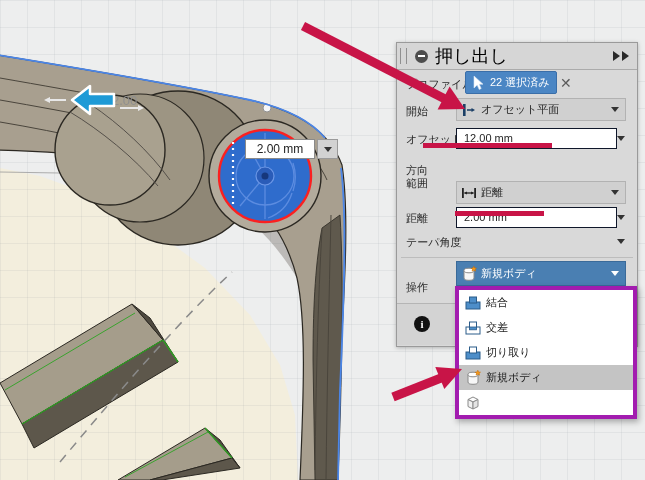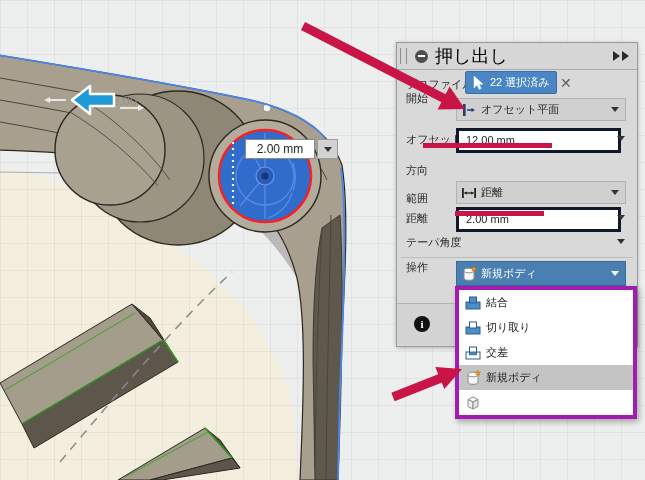--- a/index.html
+++ b/index.html
@@ -32,21 +32,21 @@
 
   .row-label{position:absolute;left:9px;font-size:11px;color:#2a2a2a;white-space:nowrap;}
   .combo{position:absolute;left:59px;width:170px;height:23px;background:#d0d0d0;border:1px solid #b2b2b2;
     display:flex;align-items:center;box-sizing:border-box;text-align:right;}
   .combo .txt{font-size:11px;color:#1f1f1f;margin-left:4px;white-space:nowrap;}
   .combo .chev{margin-left:auto;margin-right:6px;}
   .combo.blue{background:#4a7fb2;border-color:#3a6a99;}
   .combo.blue .txt{color:#fff;}
   .ico{width:16px;height:16px;margin-left:4px;flex:0 0 auto;}
 
-  .inputbox{position:absolute;left:59px;width:152px;height:19px;background:#fff;border:3px solid #0f172a;
+  .inputbox{position:absolute;left:59px;width:152px;height:19px;background:#fff;border:1px solid #0f172a;
     font-size:11px;color:#1f1f1f;line-height:19px;padding-left:7px;box-sizing:content-box;}
   .input-chev{position:absolute;left:220px;width:0;height:0;}
 
   .sep{position:absolute;left:4px;right:4px;height:1px;background:#bdbdbd;}
 
   .footer{position:absolute;left:0;right:0;top:260px;height:41px;background:#d3d3d3;border-top:1px solid #b5b5b5;}
   .info-circle{position:absolute;left:17px;top:12px;width:16px;height:16px;border-radius:50%;background:#111;
     color:#fff;font-size:11px;font-weight:700;text-align:center;line-height:16px;font-family:"Liberation Serif",serif;}
 
   .profile-btn{position:absolute;left:59px;top:28px;width:92px;height:23px;background:#4b86c4;border:1px solid #3a6ea8;
@@ -182,38 +182,38 @@
 
     <span class="row-label" style="top:34px">プロファイル</span>
     <div class="profile-btn">
       <svg class="ico" viewBox="0 0 16 16">
         <polygon points="4,1 4,13 7.2,10 9.2,14.5 11.2,13.5 9.2,9.2 13,9.2" fill="#ffffff" stroke="#d7e6f5" stroke-width="0.6"></polygon>
       </svg>
       <span class="txt">22 選択済み</span>
     </div>
     <span class="clear-x">✕</span>
 
-    <span class="row-label" style="top:48px">開始</span>
+    <span class="row-label" style="top:61px">開始</span>
     <div class="combo" style="top:55px">
       <svg class="ico" viewBox="0 0 16 16">
         <rect x="2" y="2" width="2.6" height="12" fill="#1b3f66"></rect>
         <line x1="6" y1="8" x2="12" y2="8" stroke="#1b3f66" stroke-width="1.5"></line>
         <polygon points="14,8 10.5,6 10.5,10" fill="#1b3f66"></polygon>
       </svg>
       <span class="txt">オフセット平面</span>
       <span class="chev tri-down"></span>
     </div>
 
     <span class="row-label" style="top:89px">オフセット</span>
     <div class="inputbox" style="top:85px">12.00 mm</div>
     <span class="tri-down input-chev" style="top:93px"></span>
 
     <span class="row-label" style="top:120px">方向</span>
 
-    <span class="row-label" style="top:148px">範囲</span>
+    <span class="row-label" style="top:133px">範囲</span>
     <div class="combo" style="top:138px">
       <svg class="ico" viewBox="0 0 16 16">
         <rect x="1" y="3" width="1.8" height="10" fill="#222"></rect>
         <rect x="13.2" y="3" width="1.8" height="10" fill="#222"></rect>
         <line x1="3.5" y1="8" x2="12.5" y2="8" stroke="#222" stroke-width="1.3"></line>
         <polygon points="3,8 6,6.4 6,9.6" fill="#222"></polygon>
         <polygon points="13,8 10,6.4 10,9.6" fill="#222"></polygon>
       </svg>
       <span class="txt">距離</span>
       <span class="chev tri-down"></span>
@@ -221,21 +221,21 @@
 
     <span class="row-label" style="top:168px">距離</span>
     <div class="inputbox" style="top:164px">2.00 mm</div>
     <span class="tri-down input-chev" style="top:172px"></span>
 
     <span class="row-label" style="top:192px">テーパ角度</span>
     <span class="tri-down input-chev" style="top:196px"></span>
 
     <div class="sep" style="top:214px"></div>
 
-    <span class="row-label" style="top:217px">操作</span>
+    <span class="row-label" style="top:237px">操作</span>
     <div class="combo blue" style="top:218px;height:25px">
       <svg class="ico" viewBox="0 0 16 16">
         <path d="M3,4.5 L3,12 A5,2.3 0 0 0 13,12 L13,4.5" fill="#f7f7f7" stroke="#8a8a8a" stroke-width="1"></path>
         <ellipse cx="8" cy="4.5" rx="5" ry="2.3" fill="#ffffff" stroke="#8a8a8a" stroke-width="1"></ellipse>
         <polygon points="12.8,0.2 13.6,2 15.5,2.2 14.1,3.4 14.6,5.2 12.8,4.2 11,5.2 11.5,3.4 10.1,2.2 12,2" fill="#f59a1c" stroke="#c56a00" stroke-width="0.5"></polygon>
       </svg>
       <span class="txt">新規ボディ</span>
       <span class="chev tri-down white"></span>
     </div>
 
@@ -247,33 +247,33 @@
   <div id="op-dropdown">
     <div class="dd-item">
       <svg class="ico" viewBox="0 0 16 16">
         <rect x="1" y="7" width="14" height="7" fill="#4d8ec9" stroke="#2b5c8a" stroke-width="1"></rect>
         <rect x="4.5" y="2" width="7" height="6" fill="#4d8ec9" stroke="#2b5c8a" stroke-width="1"></rect>
       </svg>
       <span>結合</span>
     </div>
     <div class="dd-item">
       <svg class="ico" viewBox="0 0 16 16">
-        <rect x="1" y="7" width="14" height="7" fill="#4d8ec9" stroke="#2b5c8a" stroke-width="1"></rect>
-        <rect x="4.5" y="2" width="7" height="6" fill="#ffffff" stroke="#2b5c8a" stroke-width="1"></rect>
-      </svg>
-      <span>切り取り</span>
-    </div>
-    <div class="dd-item">
-      <svg class="ico" viewBox="0 0 16 16">
         <rect x="1" y="7" width="14" height="7" fill="#ffffff" stroke="#2b5c8a" stroke-width="1"></rect>
         <rect x="4.5" y="2" width="7" height="6" fill="#ffffff" stroke="#2b5c8a" stroke-width="1"></rect>
         <rect x="4.5" y="7" width="7" height="2.8" fill="#4d8ec9" stroke="#2b5c8a" stroke-width="0.8"></rect>
       </svg>
       <span>交差</span>
     </div>
+    <div class="dd-item">
+      <svg class="ico" viewBox="0 0 16 16">
+        <rect x="1" y="7" width="14" height="7" fill="#4d8ec9" stroke="#2b5c8a" stroke-width="1"></rect>
+        <rect x="4.5" y="2" width="7" height="6" fill="#ffffff" stroke="#2b5c8a" stroke-width="1"></rect>
+      </svg>
+      <span>切り取り</span>
+    </div>
     <div class="dd-item hl">
       <svg class="ico" viewBox="0 0 16 16">
         <path d="M3,4.5 L3,12 A5,2.3 0 0 0 13,12 L13,4.5" fill="#f7f7f7" stroke="#8a8a8a" stroke-width="1"></path>
         <ellipse cx="8" cy="4.5" rx="5" ry="2.3" fill="#ffffff" stroke="#8a8a8a" stroke-width="1"></ellipse>
         <polygon points="12.8,0.2 13.6,2 15.5,2.2 14.1,3.4 14.6,5.2 12.8,4.2 11,5.2 11.5,3.4 10.1,2.2 12,2" fill="#f59a1c" stroke="#c56a00" stroke-width="0.5"></polygon>
       </svg>
       <span>新規ボディ</span>
     </div>
     <div class="dd-item">
       <svg class="ico" viewBox="0 0 16 16">

